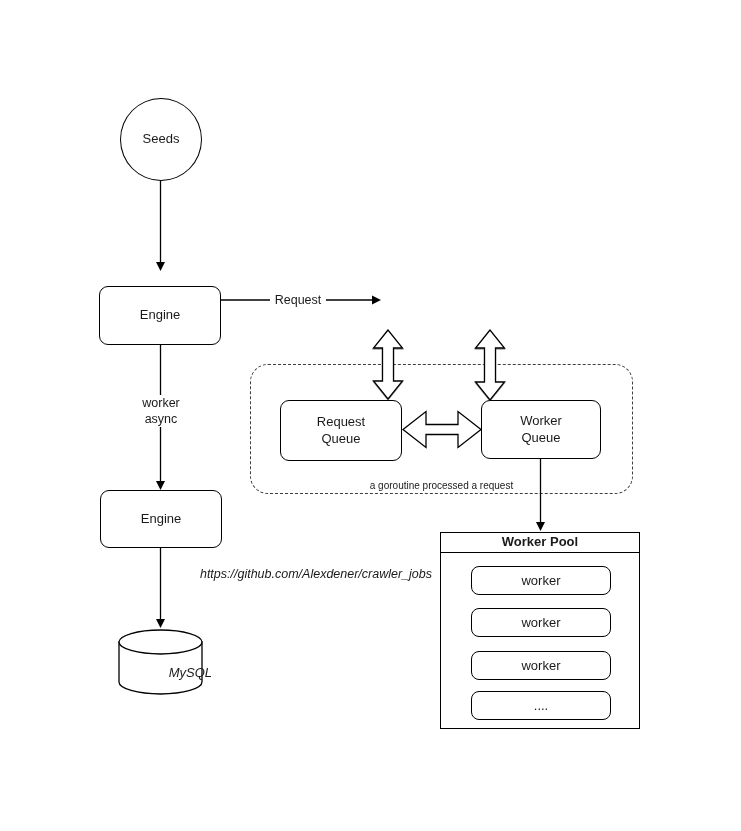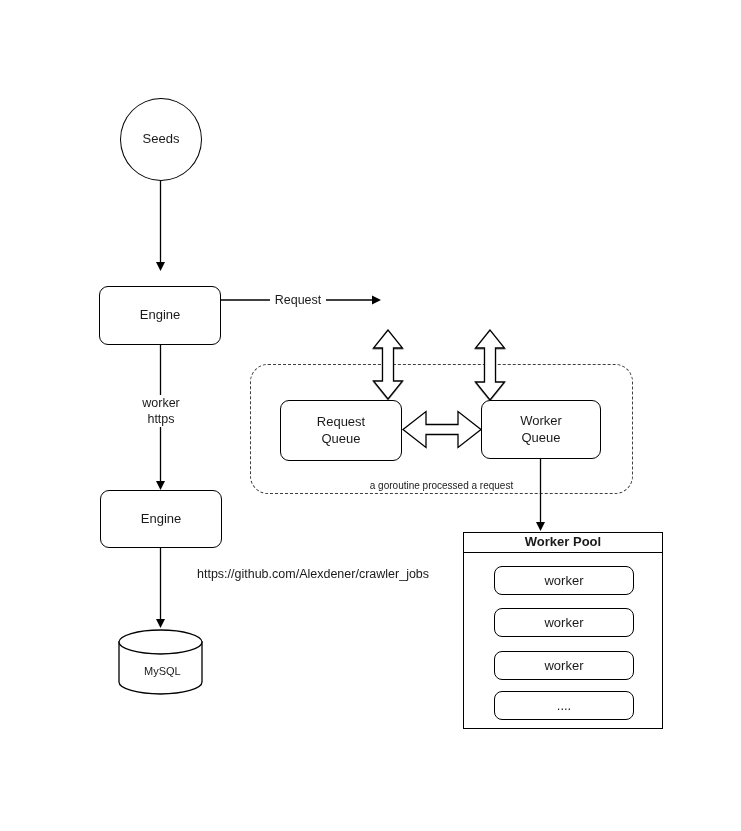--- a/index.html
+++ b/index.html
@@ -49,22 +49,23 @@
     background: #fff;
     font-size: 12.5px;
     text-align: center;
     line-height: 16px;
     z-index: 4;
     padding: 0 1px;
   }
   .note-text {
     position: absolute;
     font-size: 12.5px;
-    text-align: left;
+    text-align: right;
     z-index: 3;
+    font-style: italic;
   }
   .pool {
     position: absolute;
     box-sizing: border-box;
     border: 1.4px solid #000;
     background: #fff;
     z-index: 3;
   }
   .pool-header {
     box-sizing: border-box;
@@ -147,32 +148,32 @@
   <div class="node rounded" style="left:280px; top:400px; width:122px; height:61px;">
     <span>Request</span>
     <span>Queue</span>
   </div>
 
   <div class="node rounded" style="left:481px; top:400px; width:120px; height:59px;">
     <span>Worker</span>
     <span>Queue</span>
   </div>
 
-  <div class="note-text" style="left:119px; top:665px; width:93px; font-size:11px;margin-left:25px;">MySQL</div>
+  <div class="note-text" style="left:119px; top:665px; width:93px; font-size:13px;">MySQL</div>
 
   <div class="edge-label" style="left:270px; top:292px; width:54px;">Request</div>
 
   <div class="edge-label" style="left:132px; top:395px; width:56px;">
     <div>worker</div>
-    <div>https</div>
+    <div>async</div>
   </div>
 
   <div class="note-text" style="left:197px; top:567px; width:235px;">https://github.com/Alexdener/crawler_jobs</div>
 
-  <div class="pool" style="left:440px; top:532px; width:200px; height:197px;margin-left:23px;">
+  <div class="pool" style="left:440px; top:532px; width:200px; height:197px;">
     <div class="pool-header">Worker Pool</div>
     <div class="pool-item" style="top:33px;">
       <span>worker</span>
     </div>
     <div class="pool-item" style="top:75px;">
       <span>worker</span>
     </div>
     <div class="pool-item" style="top:118px;">
       <span>worker</span>
     </div>

